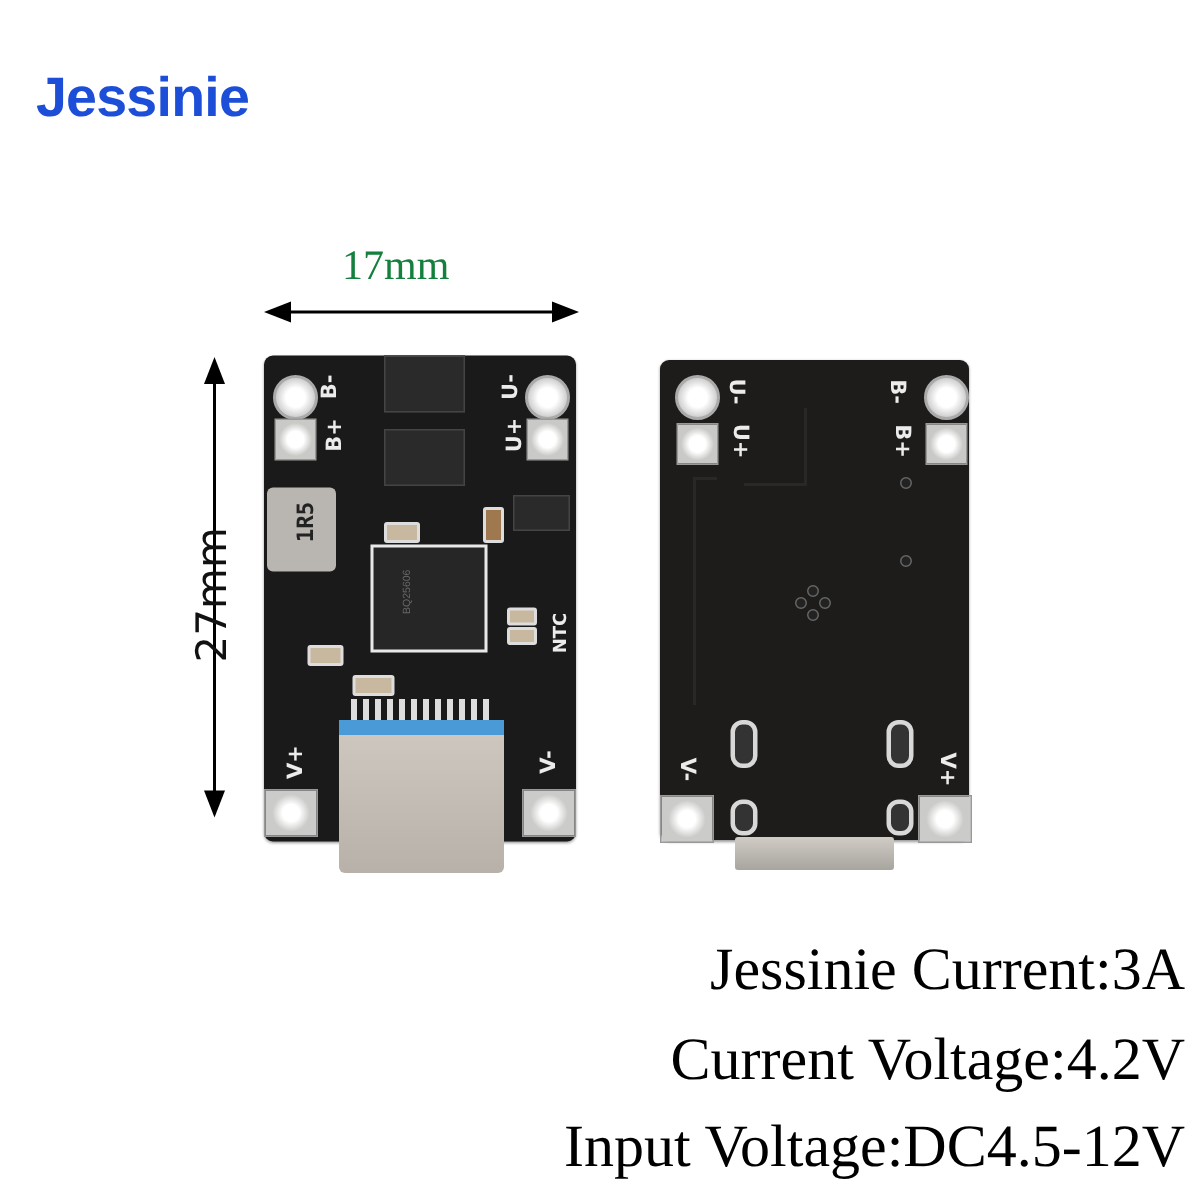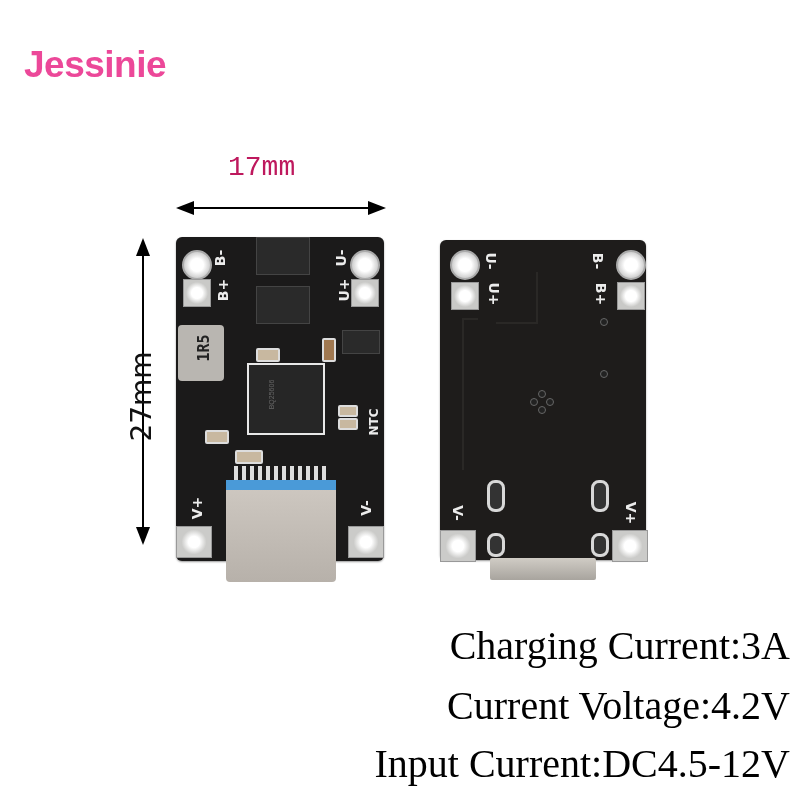--- a/index.html
+++ b/index.html
@@ -1,18 +1,18 @@
 <!DOCTYPE html>
 <html><head>
 <meta charset="utf-8">
 <style>
   html, body { margin:0; padding:0; }
   body { width:800px; height:800px; background:#ffffff; position:relative; overflow:hidden; font-family:"Liberation Sans", sans-serif; }
-  .brand { position:absolute; left:24px; top:44px; font-family:"Liberation Sans", sans-serif; font-weight:bold; font-size:37px; color:#ec4899; letter-spacing:-0.5px; }
-  .dim-h-label { position:absolute; left:228px; top:152px; font-family:Liberation Mono, monospace; font-size:28px; color:#be185d; }
+  .brand { position:absolute; left:24px; top:44px; font-family:"Liberation Sans", sans-serif; font-weight:bold; font-size:37px; color:#1d4ed8; letter-spacing:-0.5px; }
+  .dim-h-label { position:absolute; left:228px; top:162px; font-family:Liberation Serif, serif; font-size:28px; color:#15803d; }
   .dim-v-label { position:absolute; left:86px; top:380px; font-family:"DejaVu Sans", sans-serif; font-size:28px; color:#111; transform:rotate(-90deg); transform-origin:center; width:110px; text-align:center; }
   svg.arrows { position:absolute; left:0; top:0; }
   .board { position:absolute; background:#1b1a1a; border-radius:6px; box-shadow:0 1px 2px rgba(0,0,0,0.4); }
   .board.front { left:176px; top:237px; width:208px; height:324px; }
   .board.back { left:440px; top:240px; width:206px; height:320px; background:#1e1c1b; }
   .pad { position:absolute; background:#d8d8d6; }
   .pad.round { border-radius:50%; width:26px; height:26px; border:2px solid #aaa; background:radial-gradient(circle,#fff 35%,#cfcfcf 70%); }
   .pad.square { width:26px; height:26px; background:radial-gradient(circle,#fff 30%,#c9c9c7 60%); border:1px solid #999; }
   .pad.big { width:34px; height:30px; background:radial-gradient(circle,#fff 25%,#cbcbc9 55%); border:1px solid #999; }
   .silk { position:absolute; color:#ececec; font-family:"DejaVu Sans", sans-serif; font-weight:bold; font-size:14px; transform:rotate(-90deg); white-space:nowrap; }
@@ -101,15 +101,15 @@
 <div class="slot" style="left:487px;top:480px;"></div>
 <div class="slot" style="left:591px;top:480px;"></div>
 <div class="slot" style="left:487px;top:533px;height:18px;"></div>
 <div class="slot" style="left:591px;top:533px;height:18px;"></div>
 <div class="silk flip" style="left:450px;top:505px;">V-</div>
 <div class="silk flip" style="left:620px;top:505px;">V+</div>
 <div class="pad big" style="left:440px;top:530px;"></div>
 <div class="pad big" style="left:612px;top:530px;"></div>
 <div class="usb-back"></div>
 
-<div class="spec" style="top:622px;">Charging Current:3A</div>
+<div class="spec" style="top:622px;">Jessinie Current:3A</div>
 <div class="spec" style="top:682px;">Current Voltage:4.2V</div>
-<div class="spec" style="top:740px;">Input Current:DC4.5-12V</div>
+<div class="spec" style="top:740px;">Input Voltage:DC4.5-12V</div>
 
 </body></html>

